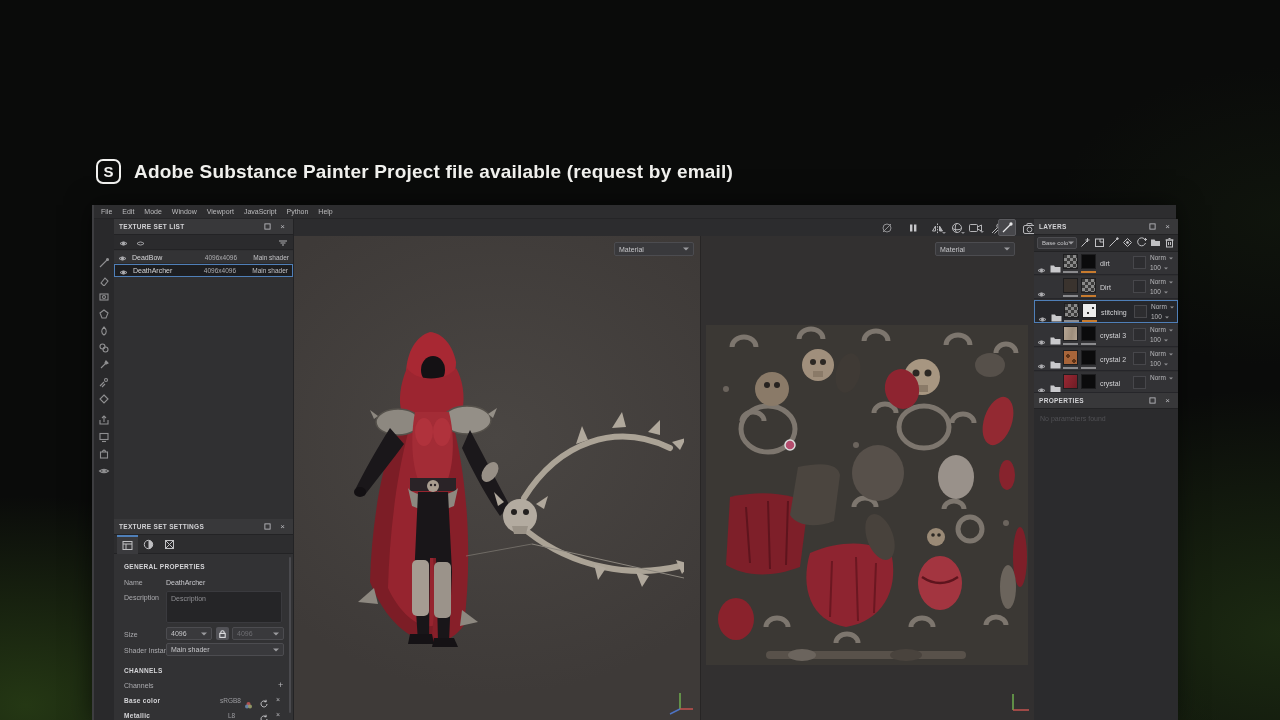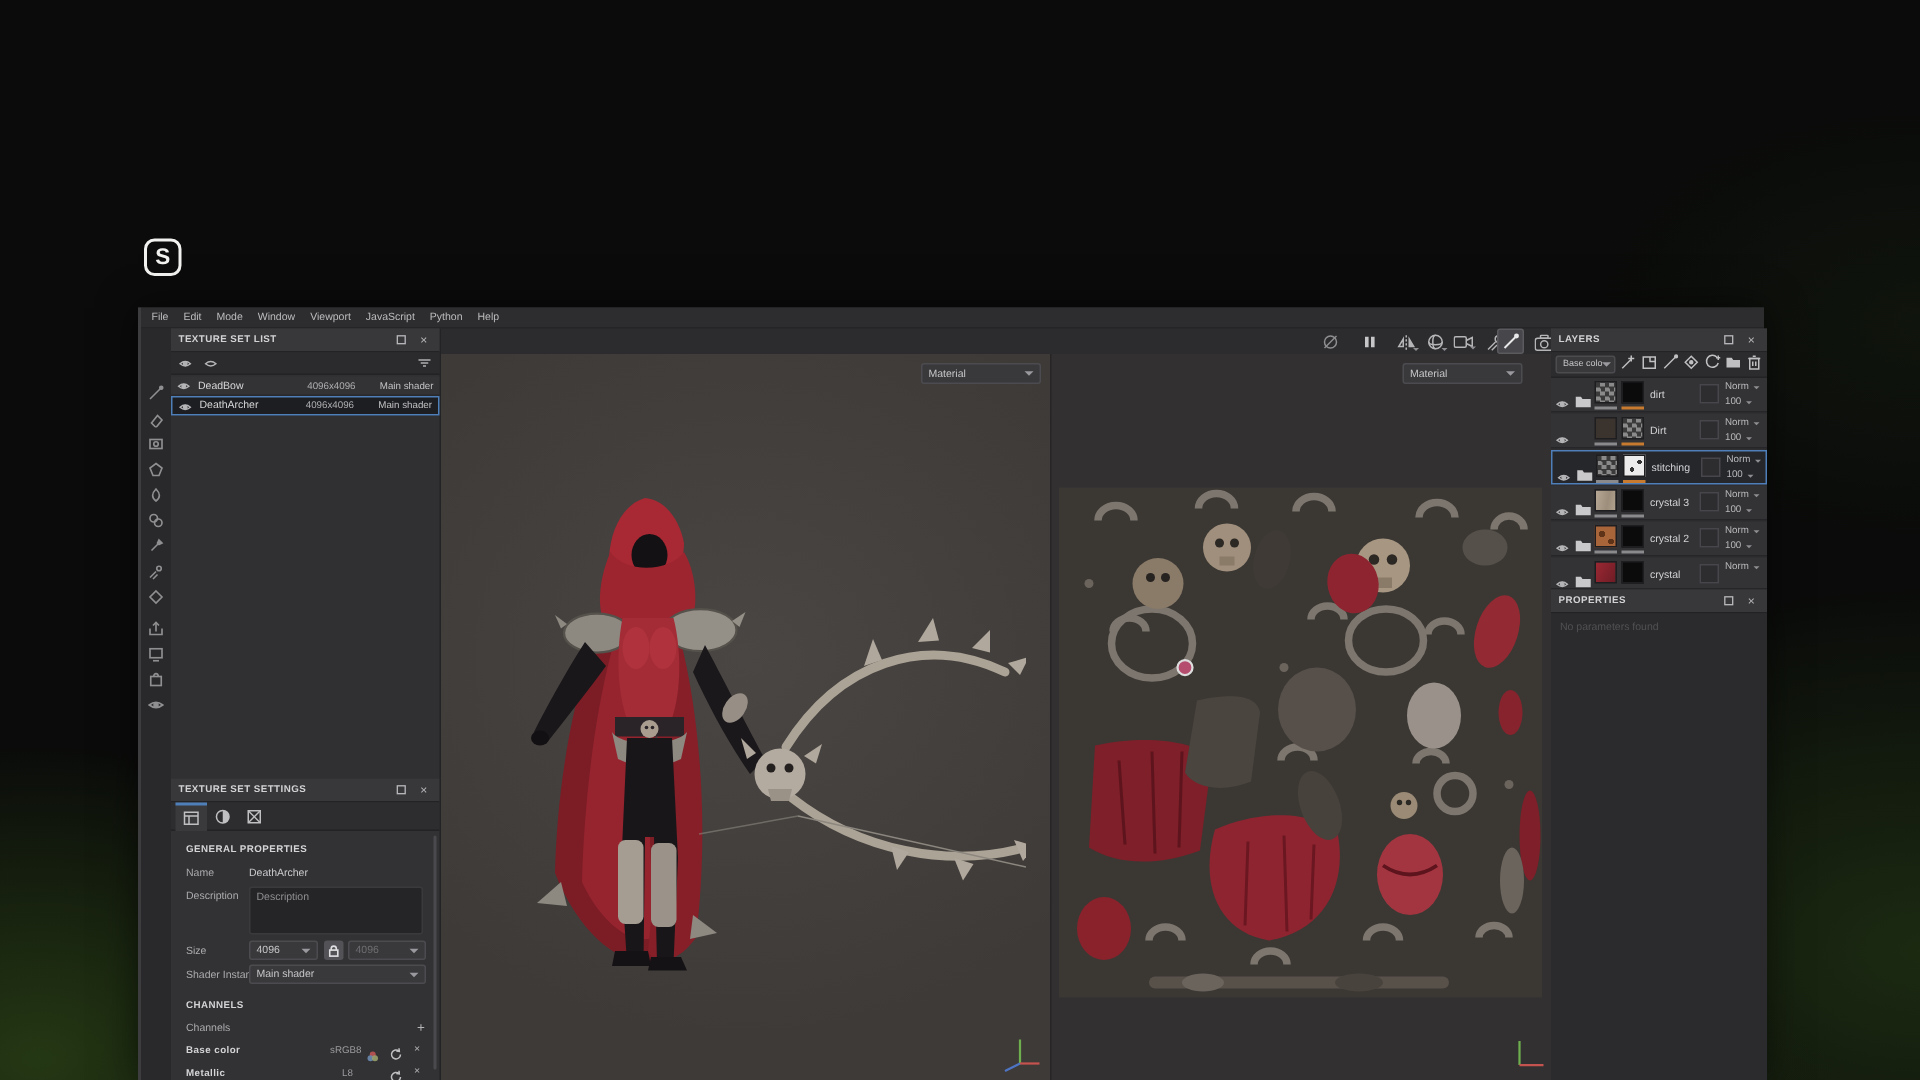--- a/index.html
+++ b/index.html
@@ -118,20 +118,21 @@
 </style>
 </head>
 <body>
 
 <div class="stage">
 
   <div class="abs hero">
     <div class="slogo">
         <span>S</span>
       </div>
+    <div class="htitle">Adobe Substance Painter Project file available (request by email)</div>
   </div>
 
   <div class="abs app">
 
     <div class="abs menubar">
       <span class="mi">File</span>
       <span class="mi">Edit</span>
       <span class="mi">Mode</span>
       <span class="mi">Window</span>
       <span class="mi">Viewport</span>

